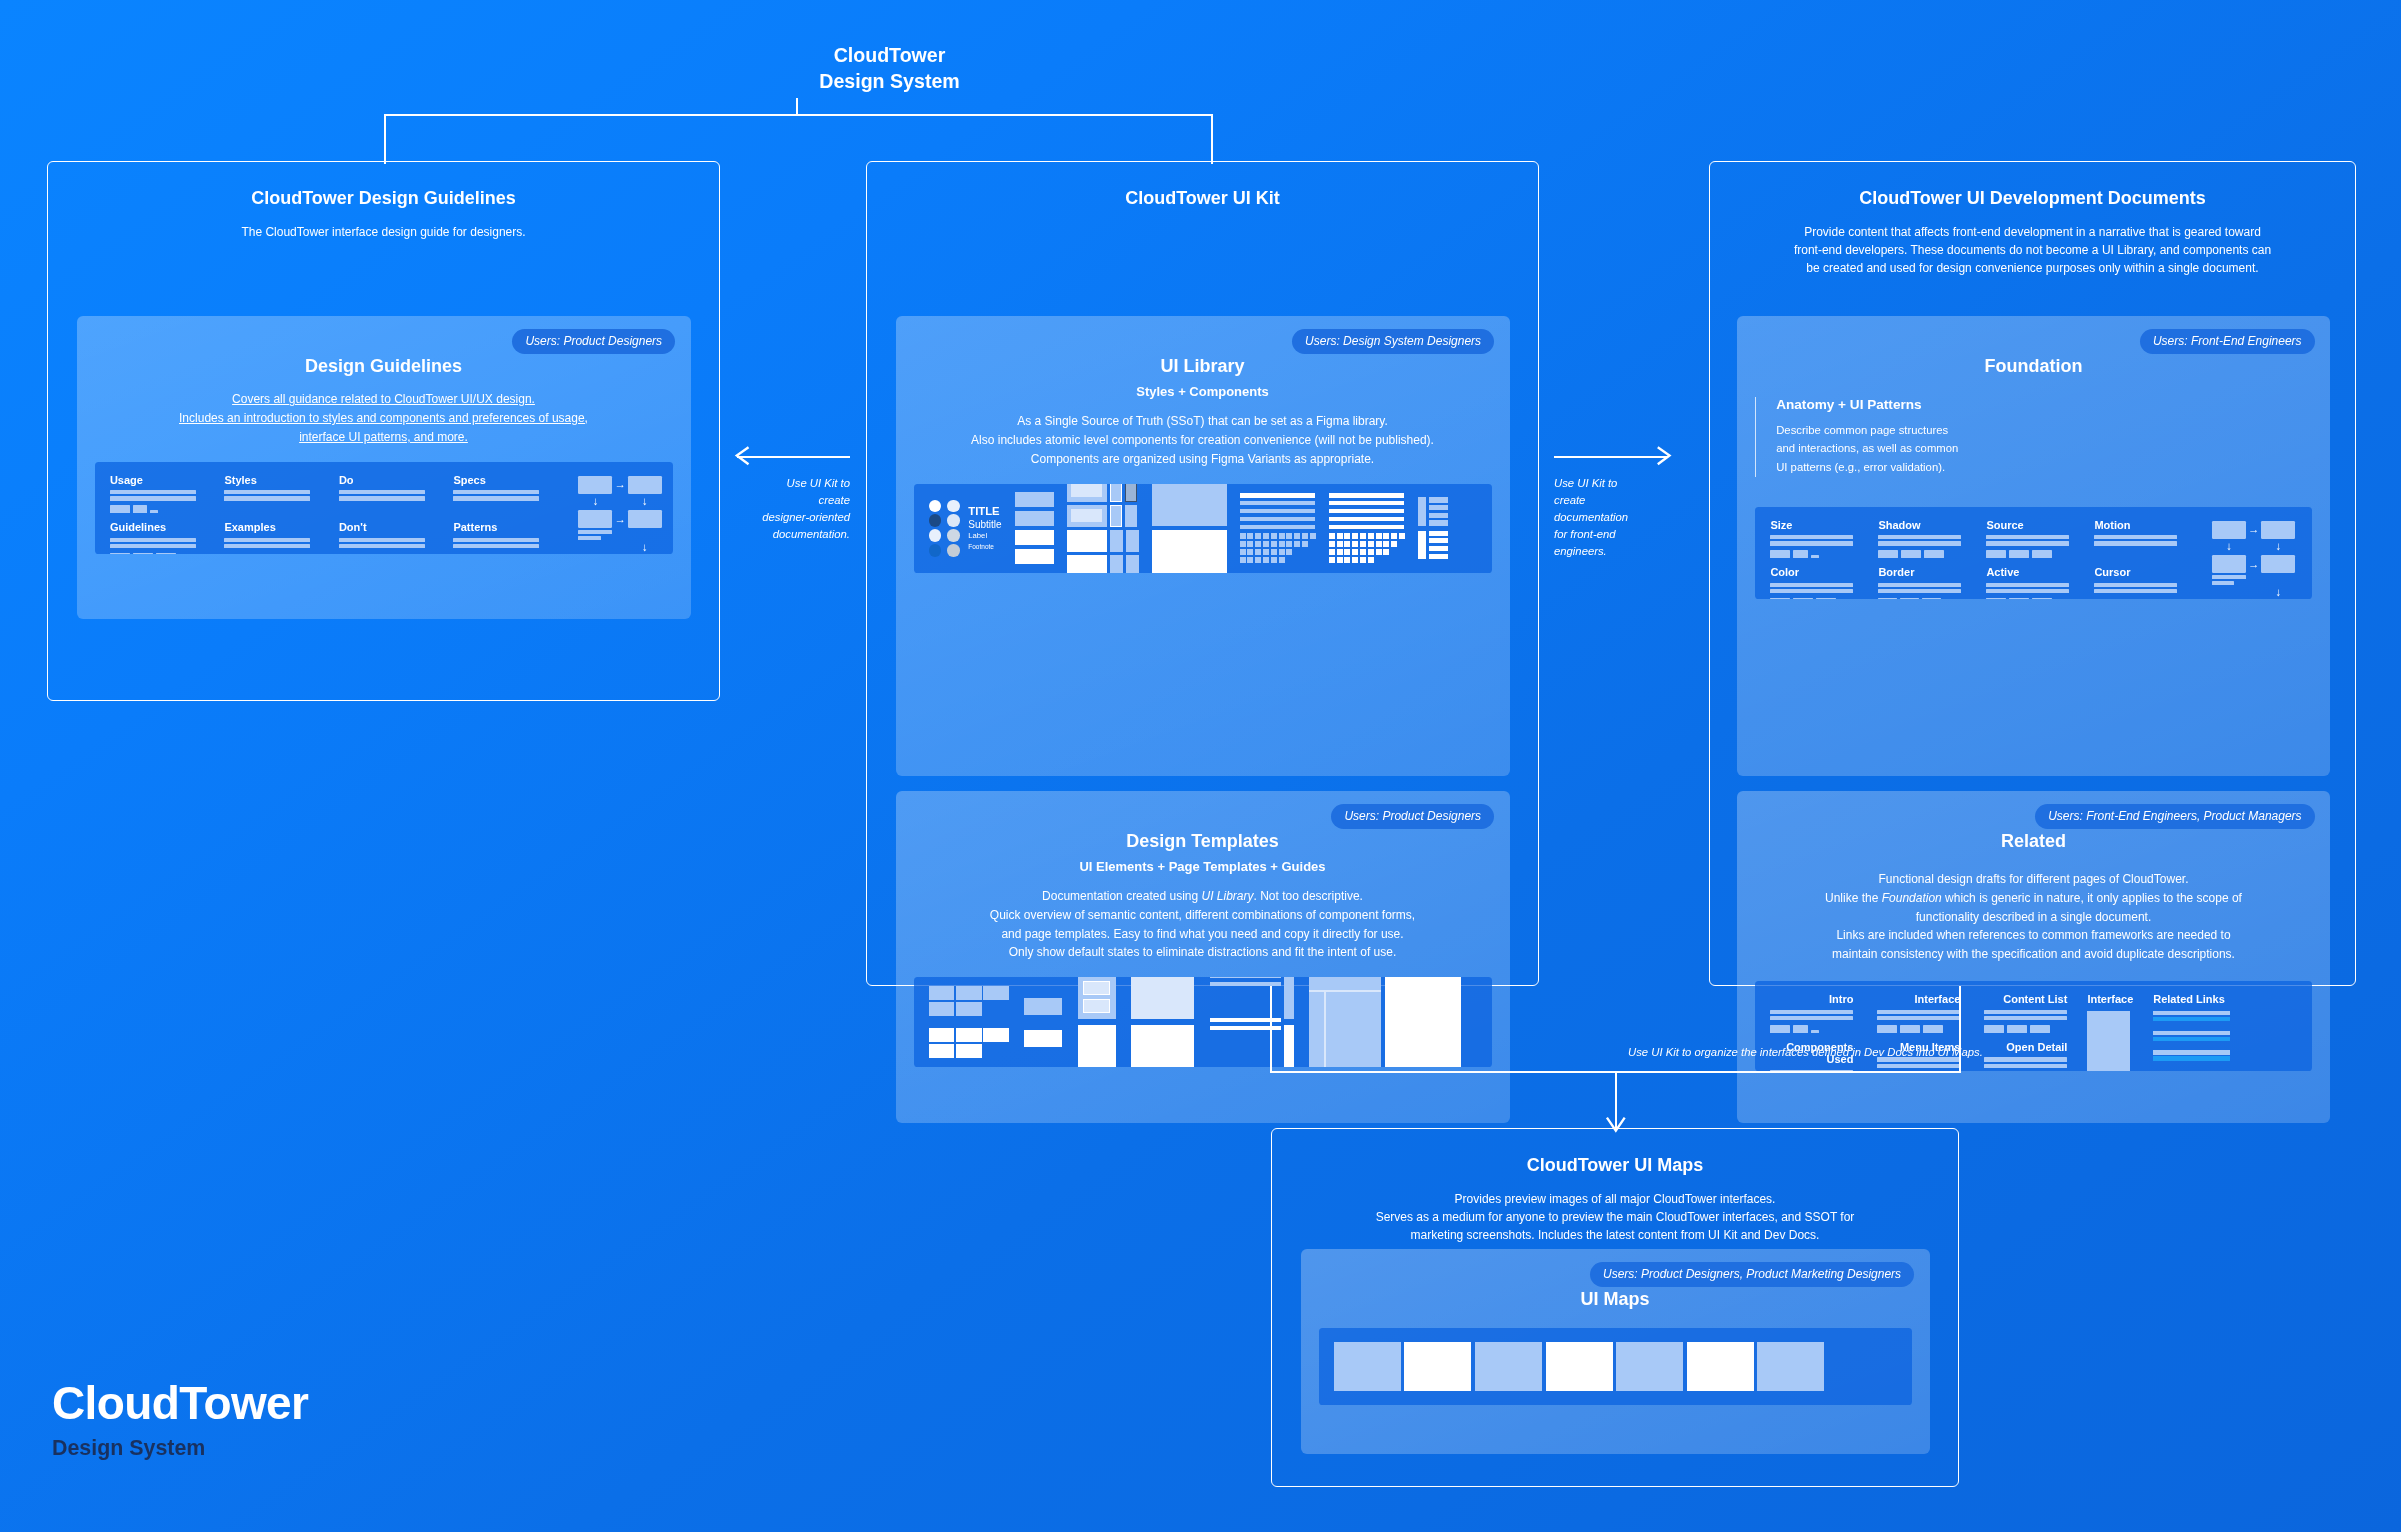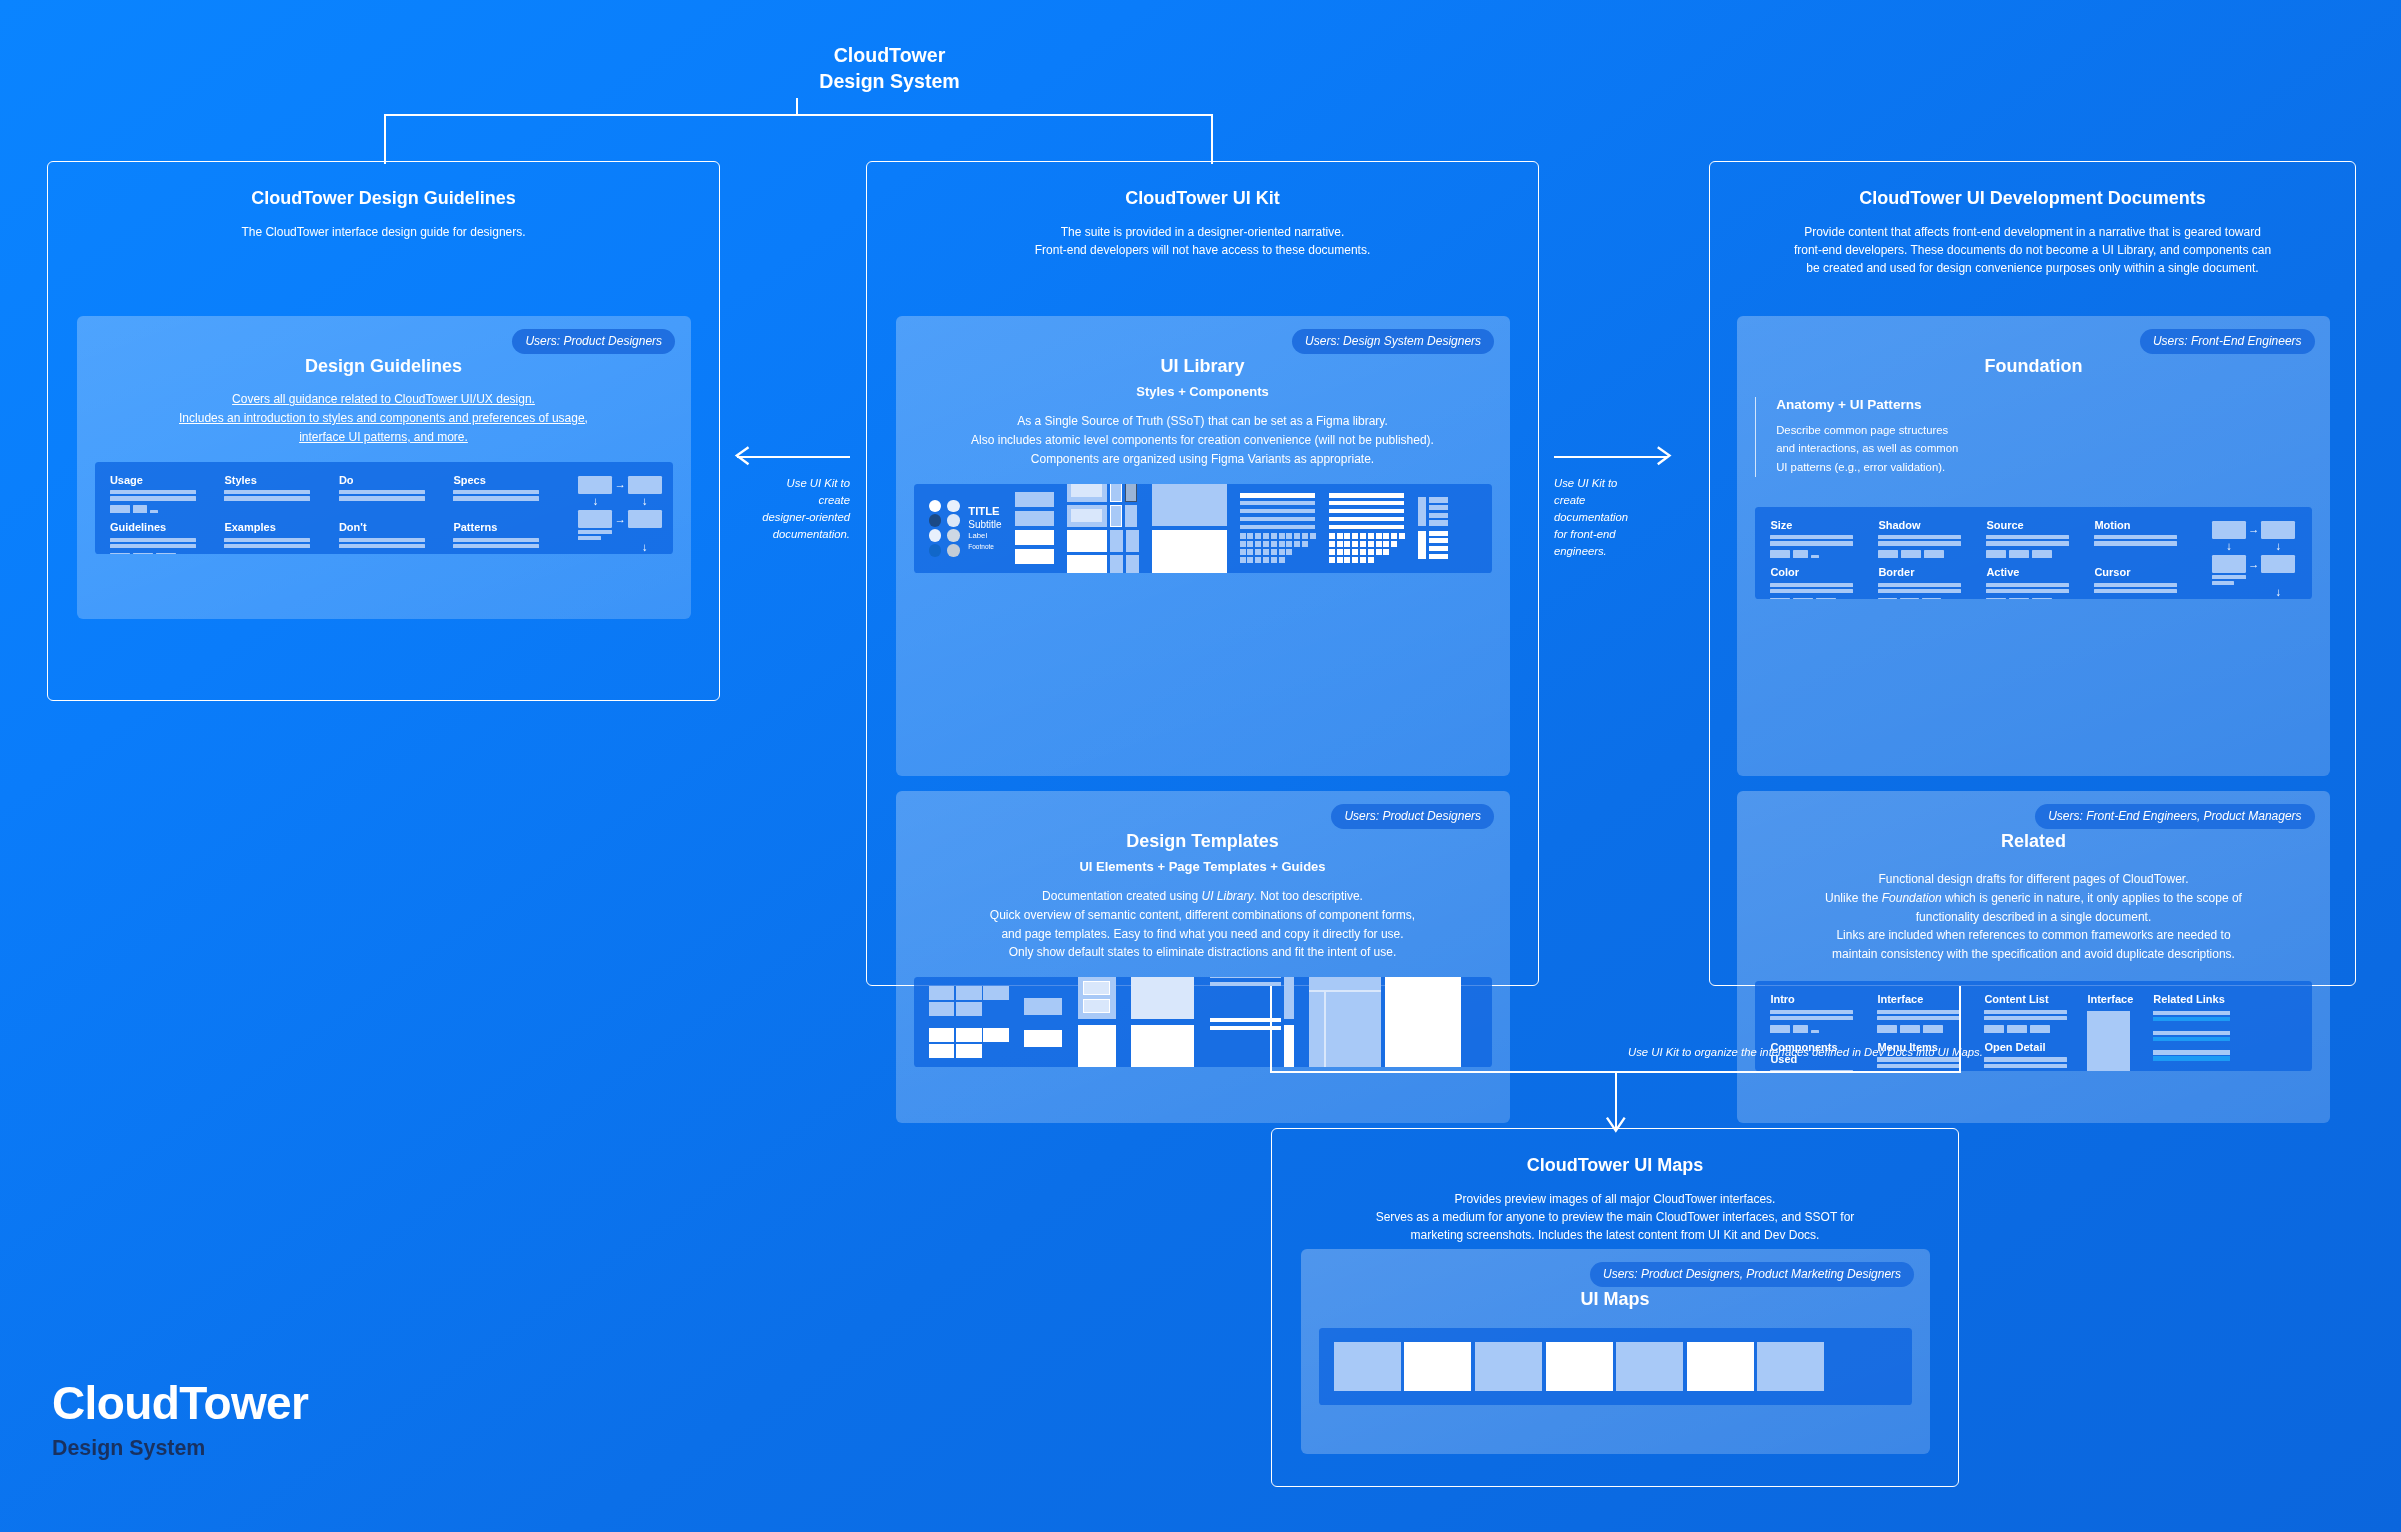--- a/index.html
+++ b/index.html
@@ -208,22 +208,20 @@
             <div class="arrow-d">↓</div>
           <div></div>
             <div></div>
         </div>
       </div>
     </div>
   </div>
 
   <div class="panel" style="left:866px; top:161px; width:673px; height:825px;">
     <div class="panel-title">CloudTower UI Kit</div>
-    <div class="panel-desc" style="width:605px; white-space:pre-line;">The suite is provided in a designer-oriented narrative.
-Front-end developers will not have access to these documents.</div>
 
     <div class="card" style="position:absolute; left:28.5px; top:154px; width:614px; height:460px;">
       <div class="users-pill">Users: Design System Designers</div>
       <div class="card-title">UI Library</div>
       <div class="card-subtitle">Styles + Components</div>
       <div class="card-desc" style="white-space:pre-line;">As a Single Source of Truth (SSoT) that can be set as a Figma library.
 Also includes atomic level components for creation convenience (will not be published).
 Components are organized using Figma Variants as appropriate.</div>
 
       <div class="mock" style="height:89px; align-items:center; gap:13px;">
@@ -622,21 +620,21 @@
       <div class="card-title">Related</div>
       <div class="card-desc" style="margin-top:18px">
         <div>Functional design drafts for different pages of CloudTower.</div>
         <div><span>Unlike the </span><em>Foundation</em><span> which is generic in nature, it only applies to the scope of</span></div>
         <div>functionality described in a single document.</div>
         <div>Links are included when references to common frameworks are needed to</div>
         <div>maintain consistency with the specification and avoid duplicate descriptions.</div>
       </div>
 
       <div class="mock" style="height:90px; margin-top:18px; gap:20px;">
-        <div style="display:grid; grid-template-columns:repeat(3, 83px); gap:8.3px 24px;">
+        <div style="display:grid; grid-template-columns:repeat(3, 83px); gap:8.3px 24px;text-align:right;">
           <div class="mock-grp">
             <div class="mock-lbl">Intro</div>
             <div class="bar"></div>
               <div class="bar"></div>
             <div class="chips">
                 <div class="chip" style="width:20px"></div>
                 <div class="chip" style="width:14.2px"></div>
                 <div class="chip" style="width:8.3px;height:3px;margin-top:5.3px"></div>
               </div>
           </div>

